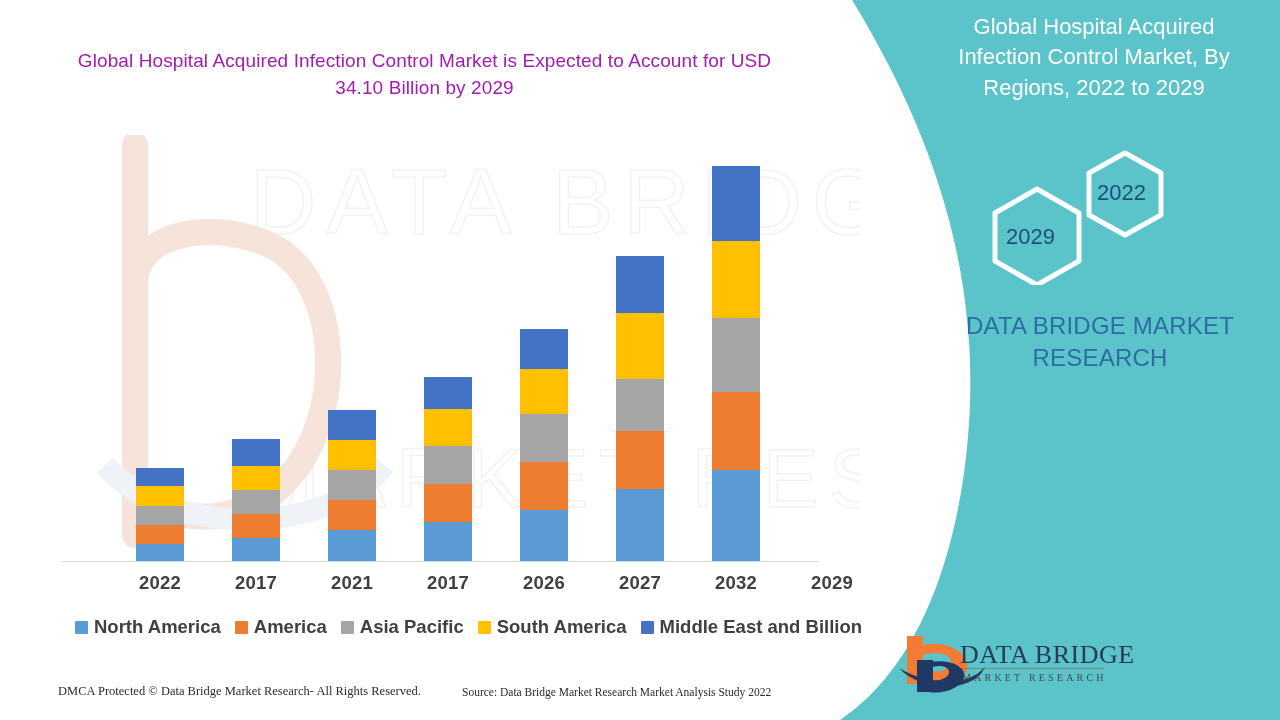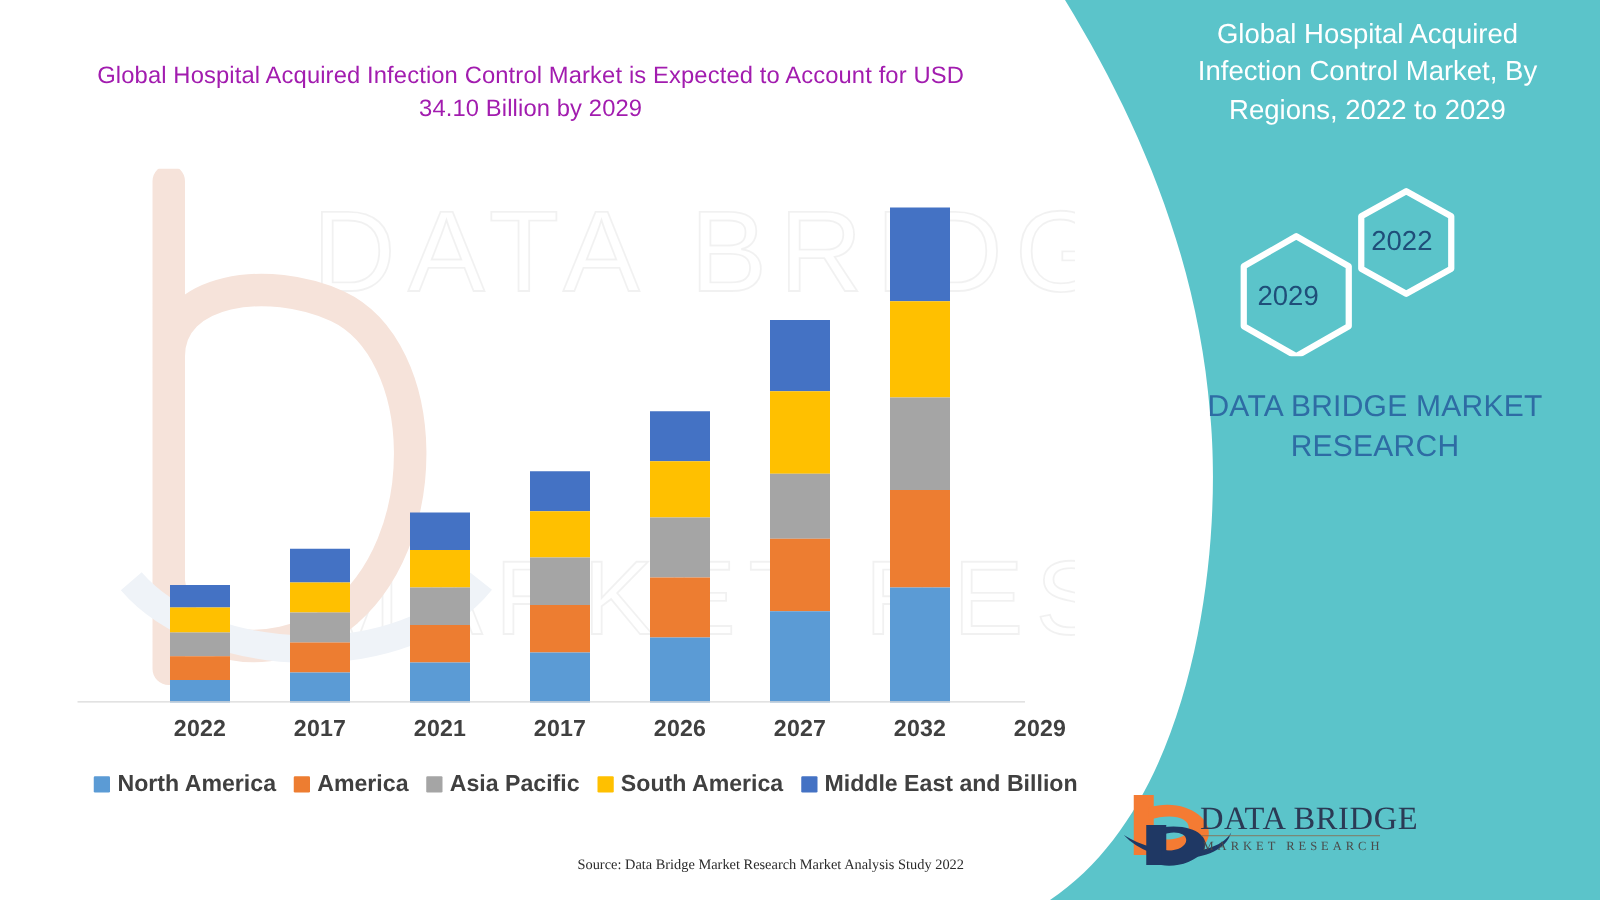--- a/index.html
+++ b/index.html
@@ -222,20 +222,21 @@
       <div class="lg-item">
         <span class="lg-sw" style="background: rgb(255, 192, 0);"></span>
         <span>South America</span>
       </div>
       <div class="lg-item">
         <span class="lg-sw" style="background: rgb(68, 114, 196);"></span>
         <span>Middle East and Billion</span>
       </div>
     </div>
 
+  <div class="footer-left">DMCA Protected © Data Bridge Market Research- All Rights Reserved.</div>
   <div class="footer-right">Source: Data Bridge Market Research Market Analysis Study 2022</div>
 
   <div class="teal-wrap">
     <svg class="teal-svg" viewBox="0 0 440 720" preserveAspectRatio="none">
       <path d="M 12 0 L 440 0 L 440 720 L 0 720
                C 120 640, 138 430, 128 330
                C 118 205, 70 95, 12 0 Z" fill="#5BC4CA"></path>
     </svg>
   </div>
 

